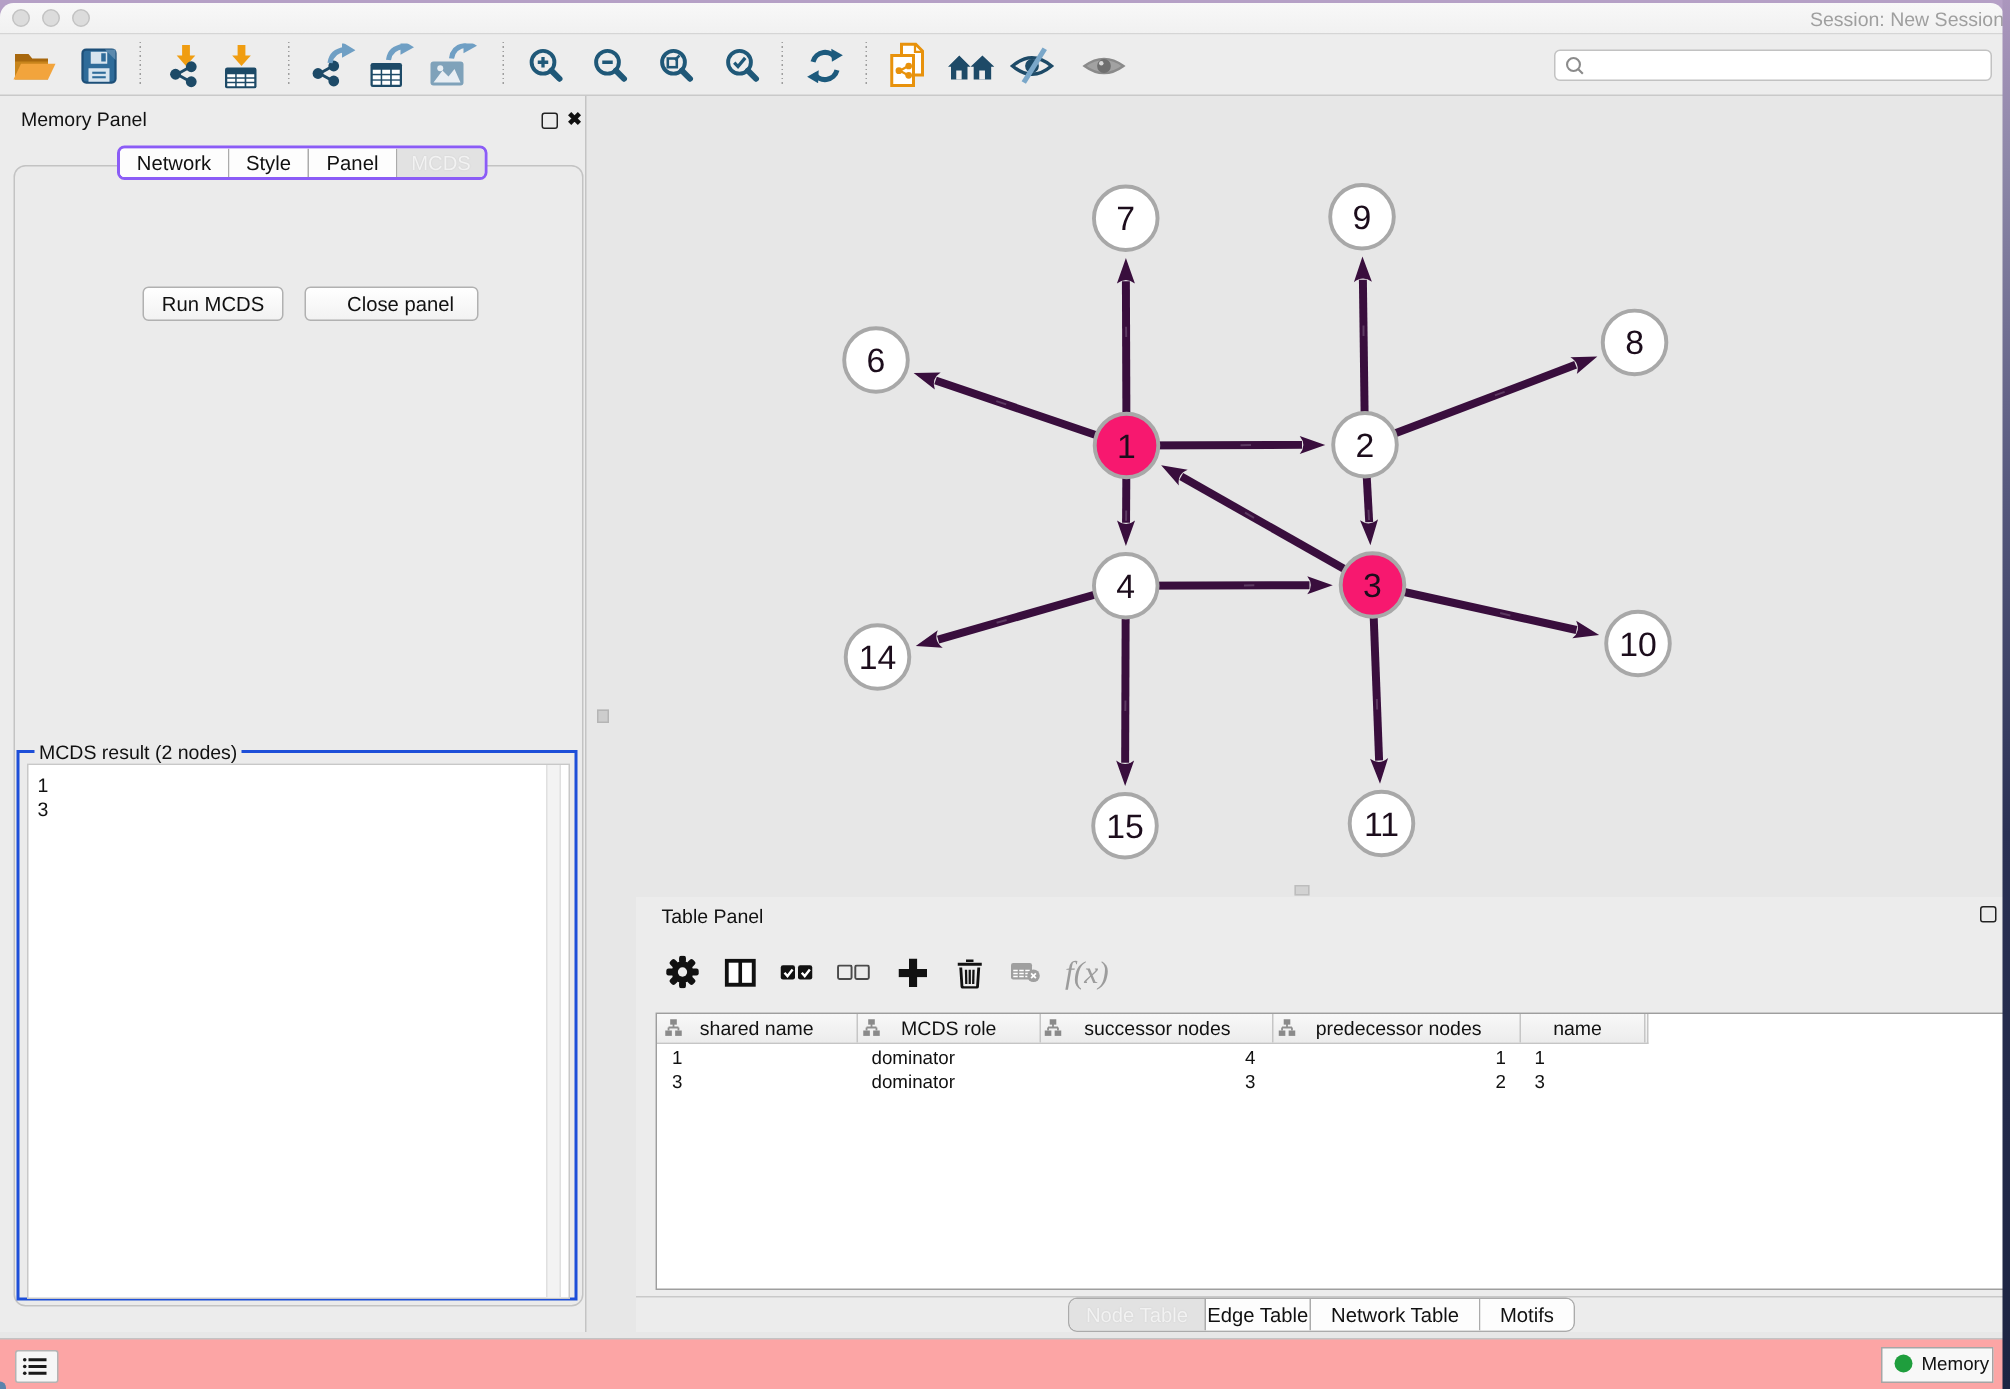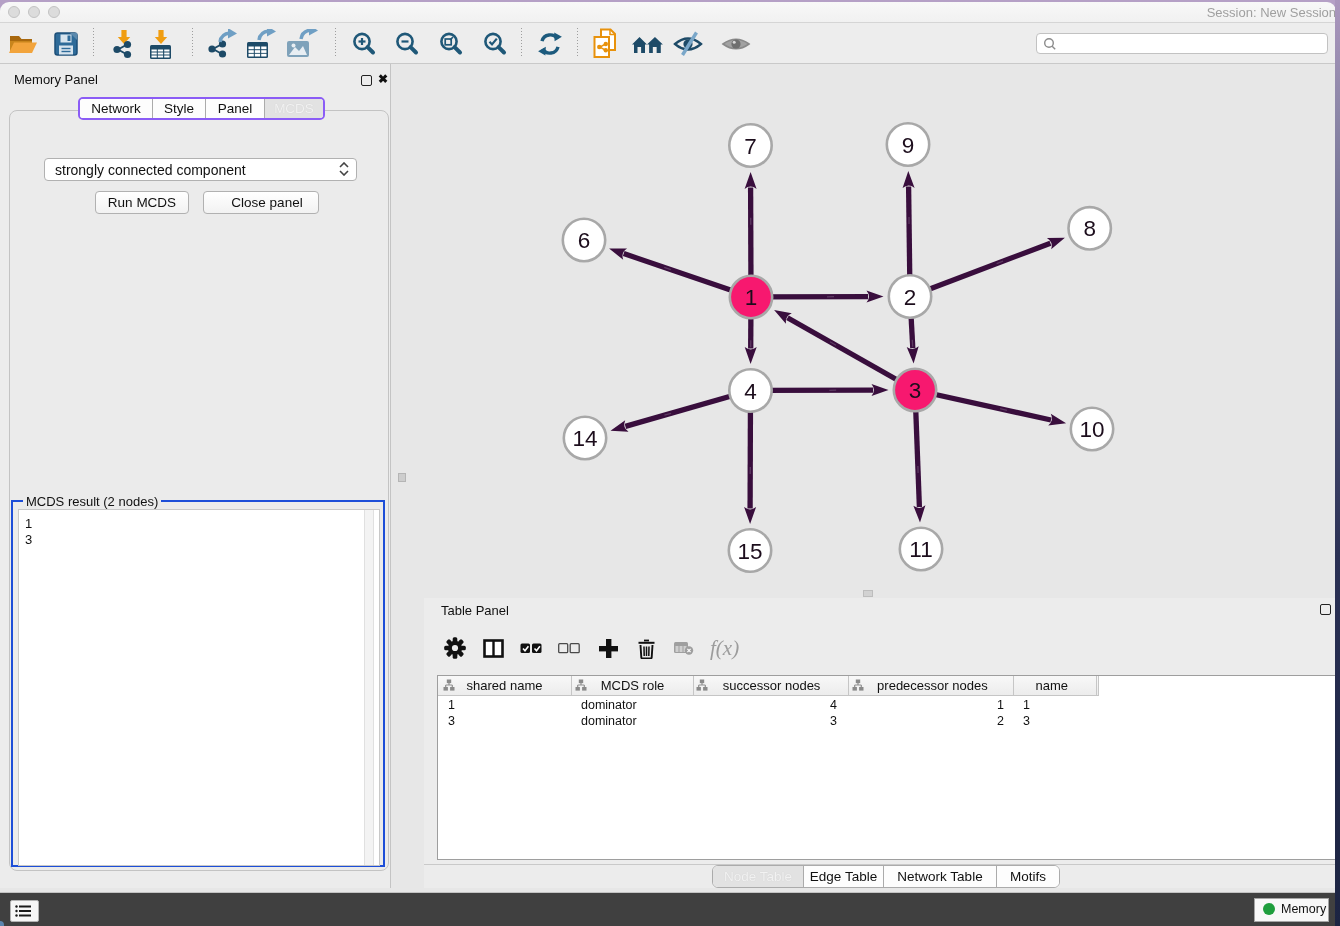--- a/index.html
+++ b/index.html
@@ -46,21 +46,21 @@
   #thead{position:absolute;left:0;top:0;width:660px;height:19px;background:linear-gradient(#f8f8f8,#ececec);border-bottom:1px solid #c5c5c5;border-right:1px solid #c6c6c6;}
   .hsep{position:absolute;top:0;height:19px;width:1px;background:#c6c6c6;}
   .hlbl{position:absolute;top:2px;font-size:13px;color:#111;white-space:nowrap;}
   .cell{position:absolute;font-size:12.5px;color:#111;}
   
   #btabs{position:absolute;left:288px;top:267px;height:21px;display:flex;border:1px solid #ababab;border-radius:6px;overflow:hidden;background:#fff;}
   .btab{font-size:13.5px;color:#111;background:#fdfdfd;line-height:21px;text-align:center;border-right:1px solid #ababab;white-space:nowrap;box-sizing:border-box;}
   .btab:last-child{border-right:none;}
   #tabline{position:absolute;left:0;top:266px;width:931px;height:1px;background:#c9c9c9;}
   
-  #statusbar{left:0;top:892px;width:1336px;height:34px;background:#404040;border-top:1px solid #c3c3c3;}
+  #statusbar{left:0;top:892px;width:1336px;height:34px;background:#fca5a5;border-top:1px solid #c3c3c3;}
   #listBtn{position:absolute;left:10px;top:7px;width:27px;height:20px;background:#f6f6f6;border:1px solid #b3b3b3;border-radius:2px;}
   #memBtn{position:absolute;left:1254px;top:5px;width:73px;height:22px;background:#f8f8f8;border:1px solid #a5a5a5;font-size:12.5px;color:#111;}
 </style></head>
 <body>
 <div id="root">
   <div class="abs" id="deskTop"></div>
   <div class="abs" id="titlebar">
     <div class="tl" style="left:8px"></div>
     <div class="tl" style="left:27.5px"></div>
     <div class="tl" style="left:47.5px"></div>
@@ -212,27 +212,20 @@
     <div id="cpHead">Memory Panel</div>
     <div class="miniSq" style="left:361px;top:11px"></div>
     <div class="miniX" style="left:378px;top:8px">✖</div>
     <div id="cpBody"></div>
     <div id="tabs">
         <div class="tab" style="width:73px">Network</div>
         <div class="tab" style="width:53px">Style</div>
         <div class="tab" style="width:59px">Panel</div>
         <div class="tab tabSel" style="width:58px">MCDS</div>
       </div>
-    <div id="combo">
-        <span id="comboTxt">strongly connected component</span>
-      <svg width="10" height="14" style="position:absolute;right:7px;top:3px">
-          <path d="M1,5 L5,1 L9,5" fill="none" stroke="#444" stroke-width="1.6"></path>
-          <path d="M1,9 L5,13 L9,9" fill="none" stroke="#444" stroke-width="1.6"></path>
-        </svg>
-    </div>
     <div class="btn" style="left:95px;width:92px;">Run MCDS</div>
     <div class="btn" style="left:203px;width:102px;padding-left:12px;">Close panel</div>
     <div id="fieldset">
       <div id="fsLegend">MCDS result (2 nodes)</div>
       <div id="fsText">
           <div style="padding:6px 0 0 6px">1<br>3</div>
           <div id="fsScroll"></div>
         </div>
     </div>
   </div>
@@ -414,21 +407,21 @@
       <div class="cell" style="left:585px;top:22px">1</div>
       <div class="cell" style="left:10px;top:38px">3</div>
       <div class="cell" style="left:143px;top:38px">dominator</div>
       <div class="cell" style="left:299px;top:38px;width:100px;text-align:right">3</div>
       <div class="cell" style="left:466px;top:38px;width:100px;text-align:right">2</div>
       <div class="cell" style="left:585px;top:38px">3</div>
     </div>
     <div id="tabline"></div>
     <div id="btabs">
         <div class="btab" style="width:91px;background:#e2e2e2;color:#f2f2f2;text-shadow:0 0 1px #c9c9c9;">Node Table</div>
-        <div class="btab" style="width:80px;">Edge Table</div>
+        <div class="btab" style="width:70px;">Edge Table</div>
         <div class="btab" style="width:113px;">Network Table</div>
         <div class="btab" style="width:62px;">Motifs</div>
       </div>
   </div>
   <div class="abs" id="statusbar">
     <div id="listBtn"><svg width="27" height="20">
           <g stroke="#1a1a1a" stroke-width="2">
             <line x1="8" y1="5.5" x2="20" y2="5.5"></line>
             <line x1="8" y1="10" x2="20" y2="10"></line>
             <line x1="8" y1="14.5" x2="20" y2="14.5"></line>

